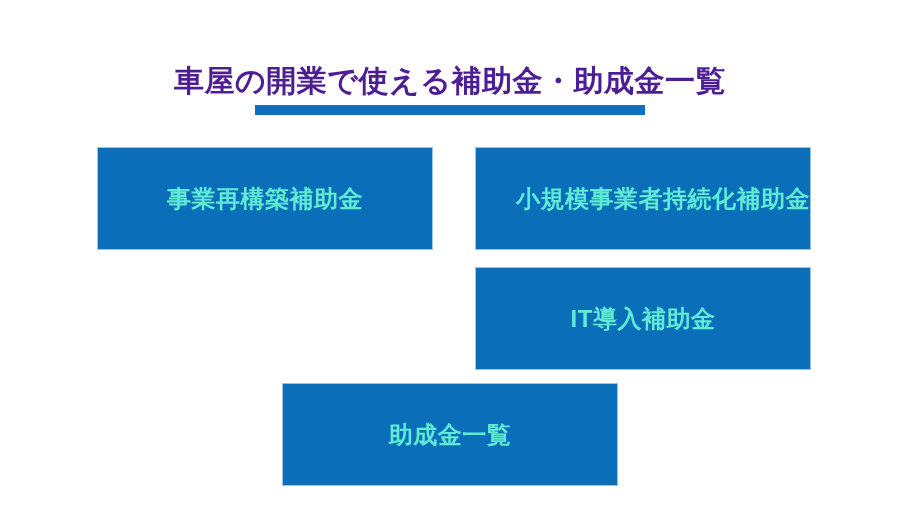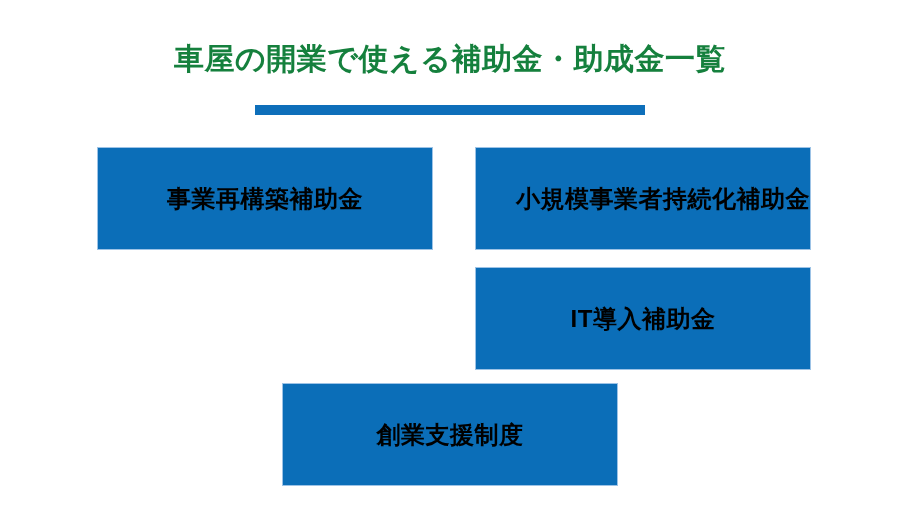--- a/index.html
+++ b/index.html
@@ -7,45 +7,45 @@
   .slide {
     position: relative;
     width: 900px;
     height: 506px;
     background: #ffffff;
     font-family: "Liberation Sans", "DejaVu Sans", sans-serif;
     overflow: hidden;
   }
   .title {
     position: absolute;
-    top: 42px;
+    top: 64px;
     left: 0;
     width: 100%;
     text-align: center;
     font-size: 30px;
     font-weight: bold;
-    color: #15803d;
+    color: #4c1d95;
     letter-spacing: 0.5px;
     line-height: 1.15;
   }
   .title-underline {
     position: absolute;
     left: 255px;
     top: 105px;
     width: 390px;
     height: 10px;
     background: #0E6FBA;
   }
   .subsidy-box {
     position: absolute;
     width: 336px;
     height: 103px;
     background: #0B6EB8;
     border: 1px solid #9DC3E6;
-    color: #000000;
+    color: #5eead4;
     display: flex;
     align-items: center;
     justify-content: center;
     font-size: 24px;
     font-weight: bold;
     letter-spacing: 0.5px;
     text-align: center;
   }
   .box-1 { left: 97px;  top: 147px; }
   .box-2 { left: 475px; top: 147px; padding-left: 40px; }
@@ -69,16 +69,16 @@
   <div class="subsidy-box box-2">
     <span>小規模事業者持続化補助金</span>
   </div>
 
 
   <div class="subsidy-box box-4">
     <span>IT導入補助金</span>
   </div>
 
   <div class="subsidy-box box-5">
-    <span>創業支援制度</span>
+    <span>助成金一覧</span>
   </div>
 
 </div>
 
 </body></html>

